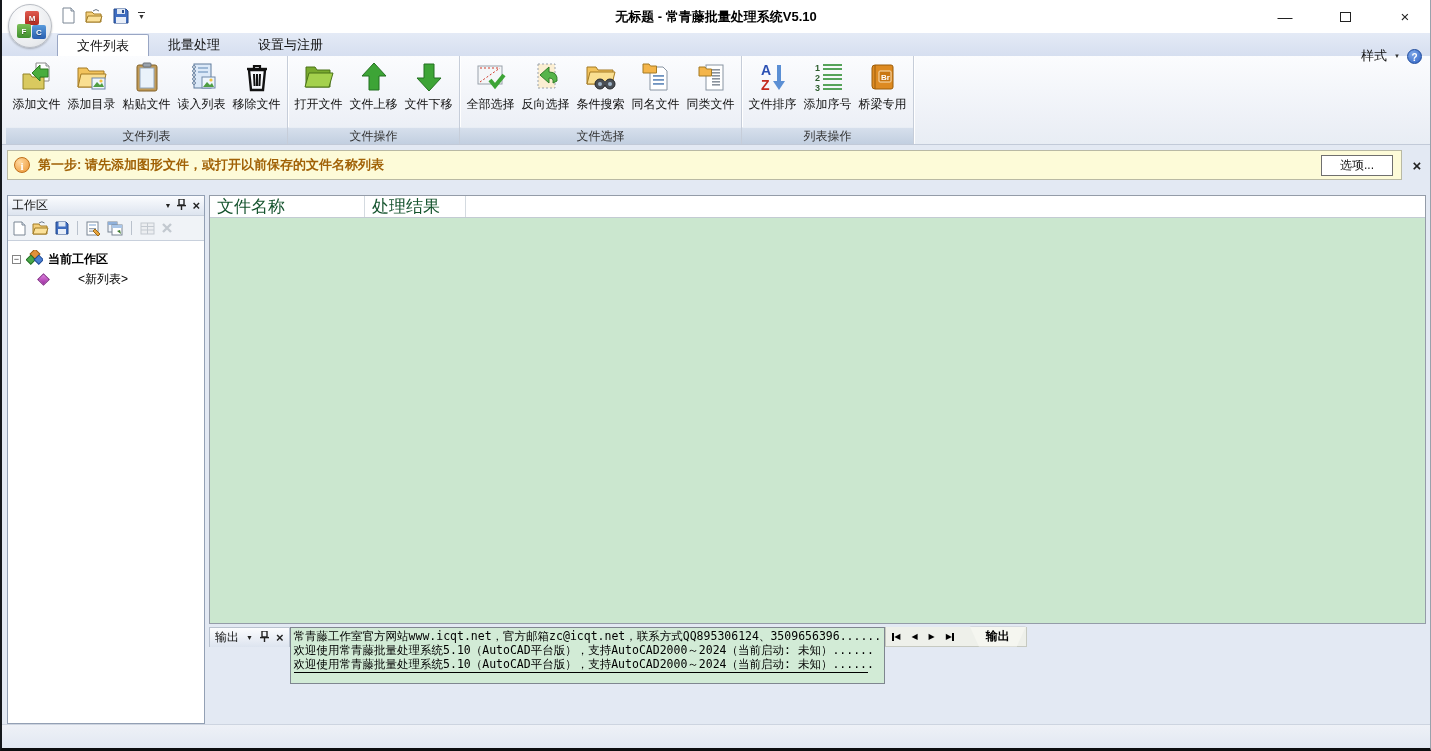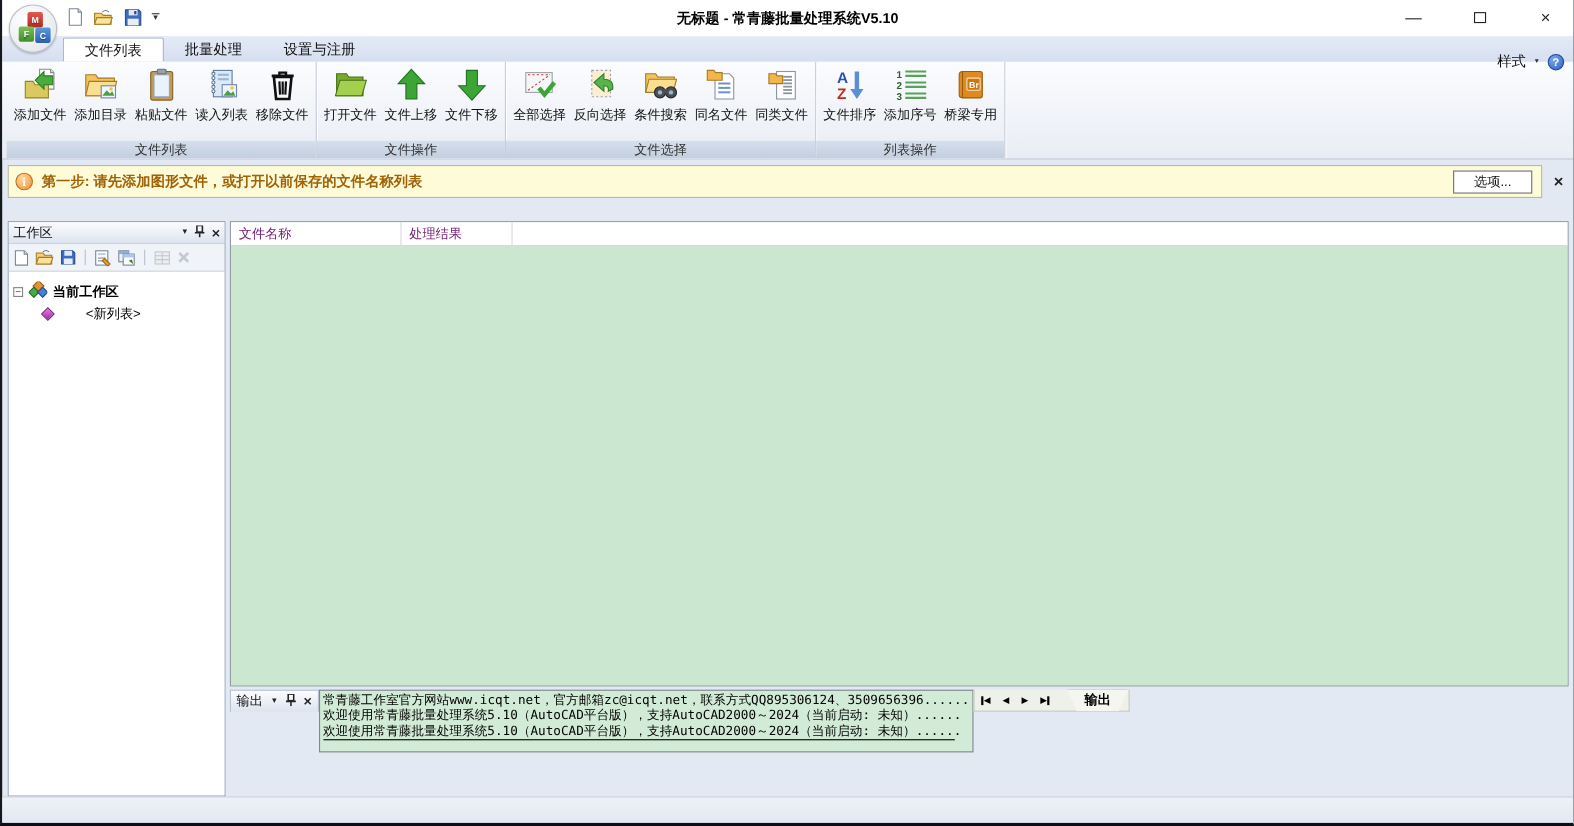--- a/index.html
+++ b/index.html
@@ -54,21 +54,21 @@
   .infobar{ flex:1; height:30px; background:#fdfbd8; border:1px solid #b9b9a4; display:flex; align-items:center; padding:0 6px; gap:8px; }
   .info-circle{ width:16px; height:16px; border-radius:50%; flex:none;
                 background:radial-gradient(circle at 35% 30%, #ffd9a0, #ec9432); border:1px solid #c06f1a;
                 color:#fff; font-size:11px; font-weight:bold; font-family:"Liberation Serif",serif;
                 text-align:center; line-height:16px; }
   .info-text{ flex:1; font-size:13px; font-weight:bold; color:#a16207; }
   .options-btn{ width:72px; height:21px; background:#fff; border:1px solid #6f6f6f; font-size:12px; color:#111;
                 text-align:center; line-height:19px; margin-right:2px; }
   .infobar-x{ font-size:15px; font-weight:bold; color:#222; width:14px; text-align:center; cursor:default;}
   
-  .main{ flex:1; display:flex; margin-top:11px; padding:10px 4px 0 5px; min-height:0; }
+  .main{ flex:1; display:flex; margin-top:5px; padding:10px 4px 0 5px; min-height:0; }
   
   .left-panel{ width:198px; flex:none; display:flex; flex-direction:column; border:1px solid #93a0b4; background:#f4f6f9; margin-right:4px; }
   .panel-header{ height:20px; display:flex; align-items:center; padding:0 4px; gap:6px;
                  background:linear-gradient(#fbfcfe,#dde4ef); border-bottom:1px solid #c8d0dc; font-size:12px; color:#111; }
   .ph-title{ flex:1; }
   .ph-ico{ font-size:7px; color:#222; cursor:default; }
   .ph-x{ font-size:13px; font-weight:bold; color:#222; line-height:12px; cursor:default;}
   .ws-toolbar{ height:24px; display:flex; align-items:center; gap:6px; padding:0 5px; background:#f0f3f7; }
   .ws-toolbar svg{ display:block; }
   .tsep{ width:1px; height:14px; background:#b9c1cc; margin:0 2px; }
@@ -76,21 +76,21 @@
   .tree-row{ display:flex; align-items:center; height:20px; font-size:12px; color:#000; gap:5px; }
   .expand-box{ width:9px; height:9px; border:1px solid #848484; background:#fff; font-size:9px; line-height:7px;
                text-align:center; color:#333; flex:none; cursor:default;}
   .tree-root-label{ font-weight:bold; }
   .tree-child{ margin-left:27px;gap:30px; }
   .diamond-child{ width:9px; height:9px; transform:rotate(45deg); background:linear-gradient(135deg,#e07fe0,#9c2da0); border:1px solid #7c1b80; flex:none; }
   
   .right-area{ flex:1; display:flex; flex-direction:column; min-width:0; }
   .table-wrap{ flex:1; display:flex; flex-direction:column; border:1px solid #949ca8; background:#cbe7cf; min-height:0;}
   .table-header{ height:22px; background:#ffffff; border-bottom:1px solid #c3cbd3; display:flex; flex:none; }
-  .th{ font-size:12px; color:#701a75; line-height:21px; padding-left:7px; border-right:1px solid #d4dae0; flex:none; }
+  .th{ font-size:17px; color:#14532d; line-height:21px; padding-left:7px; border-right:1px solid #d4dae0; flex:none; }
   .th1{ width:155px; } .th2{ width:497px; } .th3{ width:101px; }
   .th-fill{ flex:1; border-right:none; }
   .green-body{ flex:1; background:#cbe7cf; }
   
   .output-panel{ height:97px; flex:none; margin-top:3px; display:flex; flex-direction:row; }
   .out-header{ height:20px; display:flex; align-items:center; padding:0 5px; gap:7px;
                background:linear-gradient(#fbfcfe,#dde4ef); border:1px solid #b9c2cf; border-bottom:none; font-size:12px; color:#111; }
   .out-body{ height:57px; background:#d2ebd6; border:1px solid #7f8archive?; border:1px solid #7f868f; padding:1px 3px; overflow:hidden;
              font-family:"DejaVu Sans Mono","Liberation Mono",monospace; font-size:11.5px; line-height:14px; color:#000; white-space:nowrap; }
   .out-underline{ width:574px; border-bottom:1px solid #000; height:2px; }

